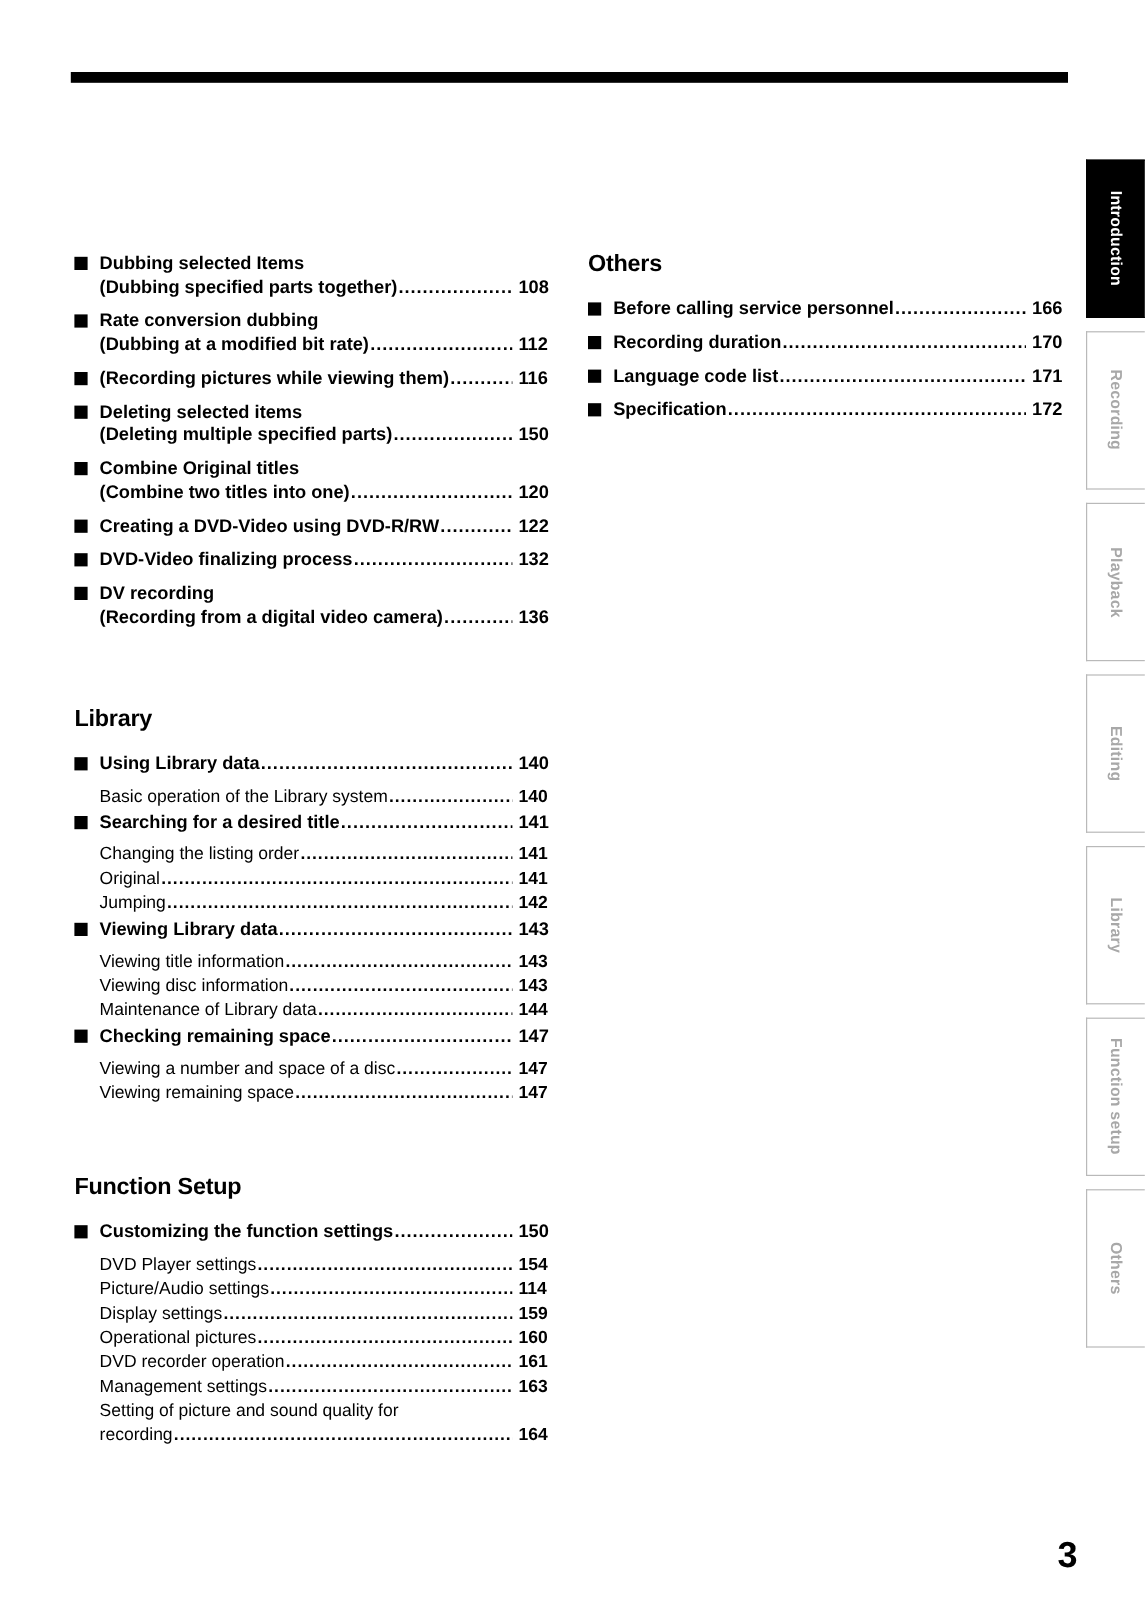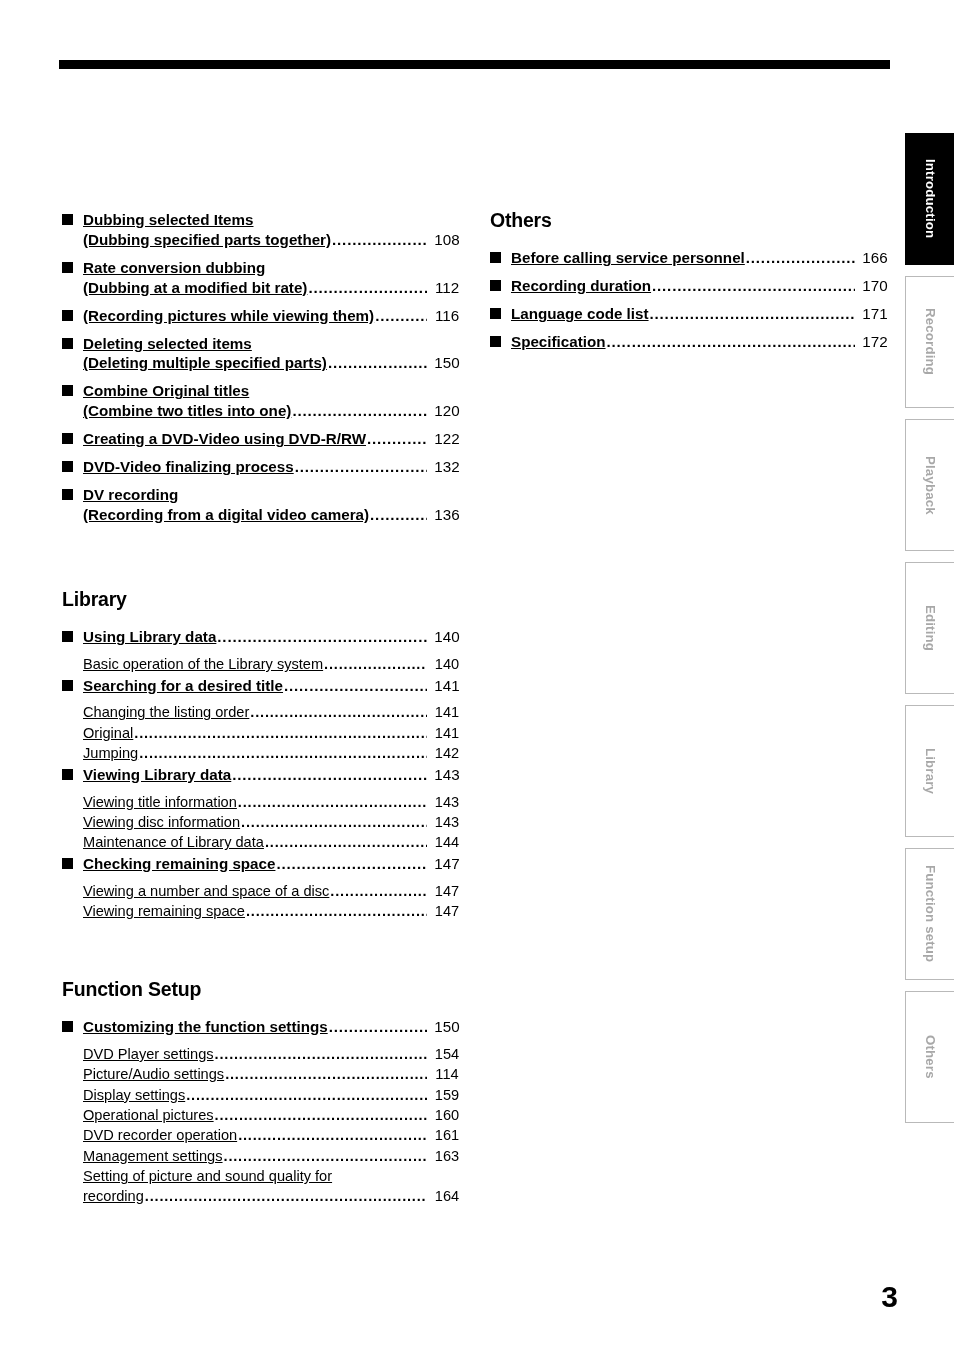--- a/index.html
+++ b/index.html
@@ -49,37 +49,37 @@
     margin-bottom: 8px;
   }
 
   
   .line {
     display: flex;
     align-items: baseline;
     width: 100%;
     line-height: 1.30;
   }
-  .line .txt { white-space: pre; text-decoration: underline; }
+  .line .txt { white-space: pre; }
   .line .leader {
     flex: 1 1 auto;
     min-width: 4px;
     overflow: hidden;
     white-space: nowrap;
     margin: 0 1px;
     font-weight: bold;
     letter-spacing: 0.8px;
   }
   .line .leader::before {
     content: "...........................................................................................................";
   }
   .line .pg {
     flex: 0 0 auto;
-    font-weight: normal;
-    text-align: center;
+    font-weight: bold;
+    text-align: left;
     min-width: 30px;
     padding-left: 4px;
   }
   .line.no-leader .leader { visibility: hidden; }
   .line.no-leader .pg { visibility: hidden; }
 
   
   .lvl1 {
     font-size: 15.2px;
     font-weight: bold;

